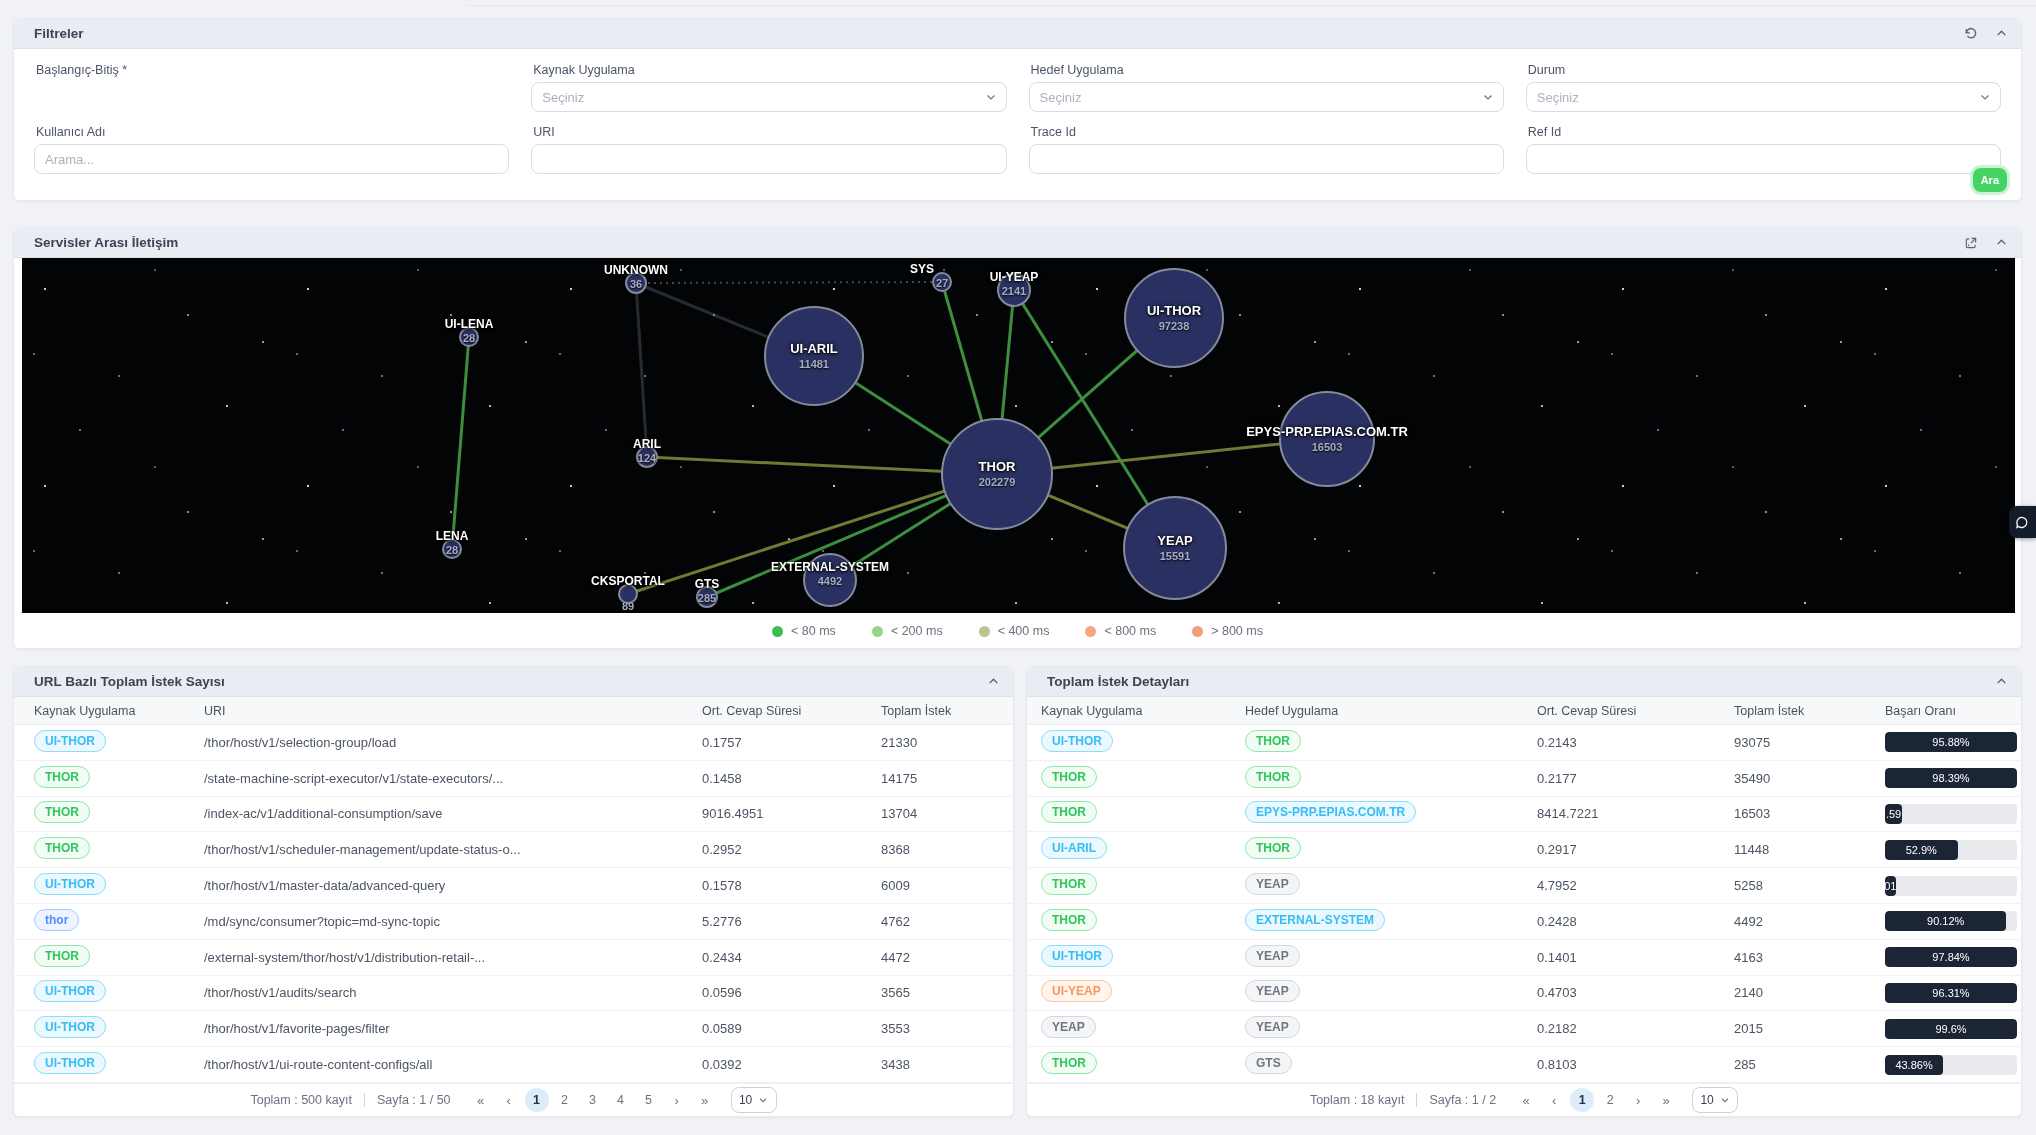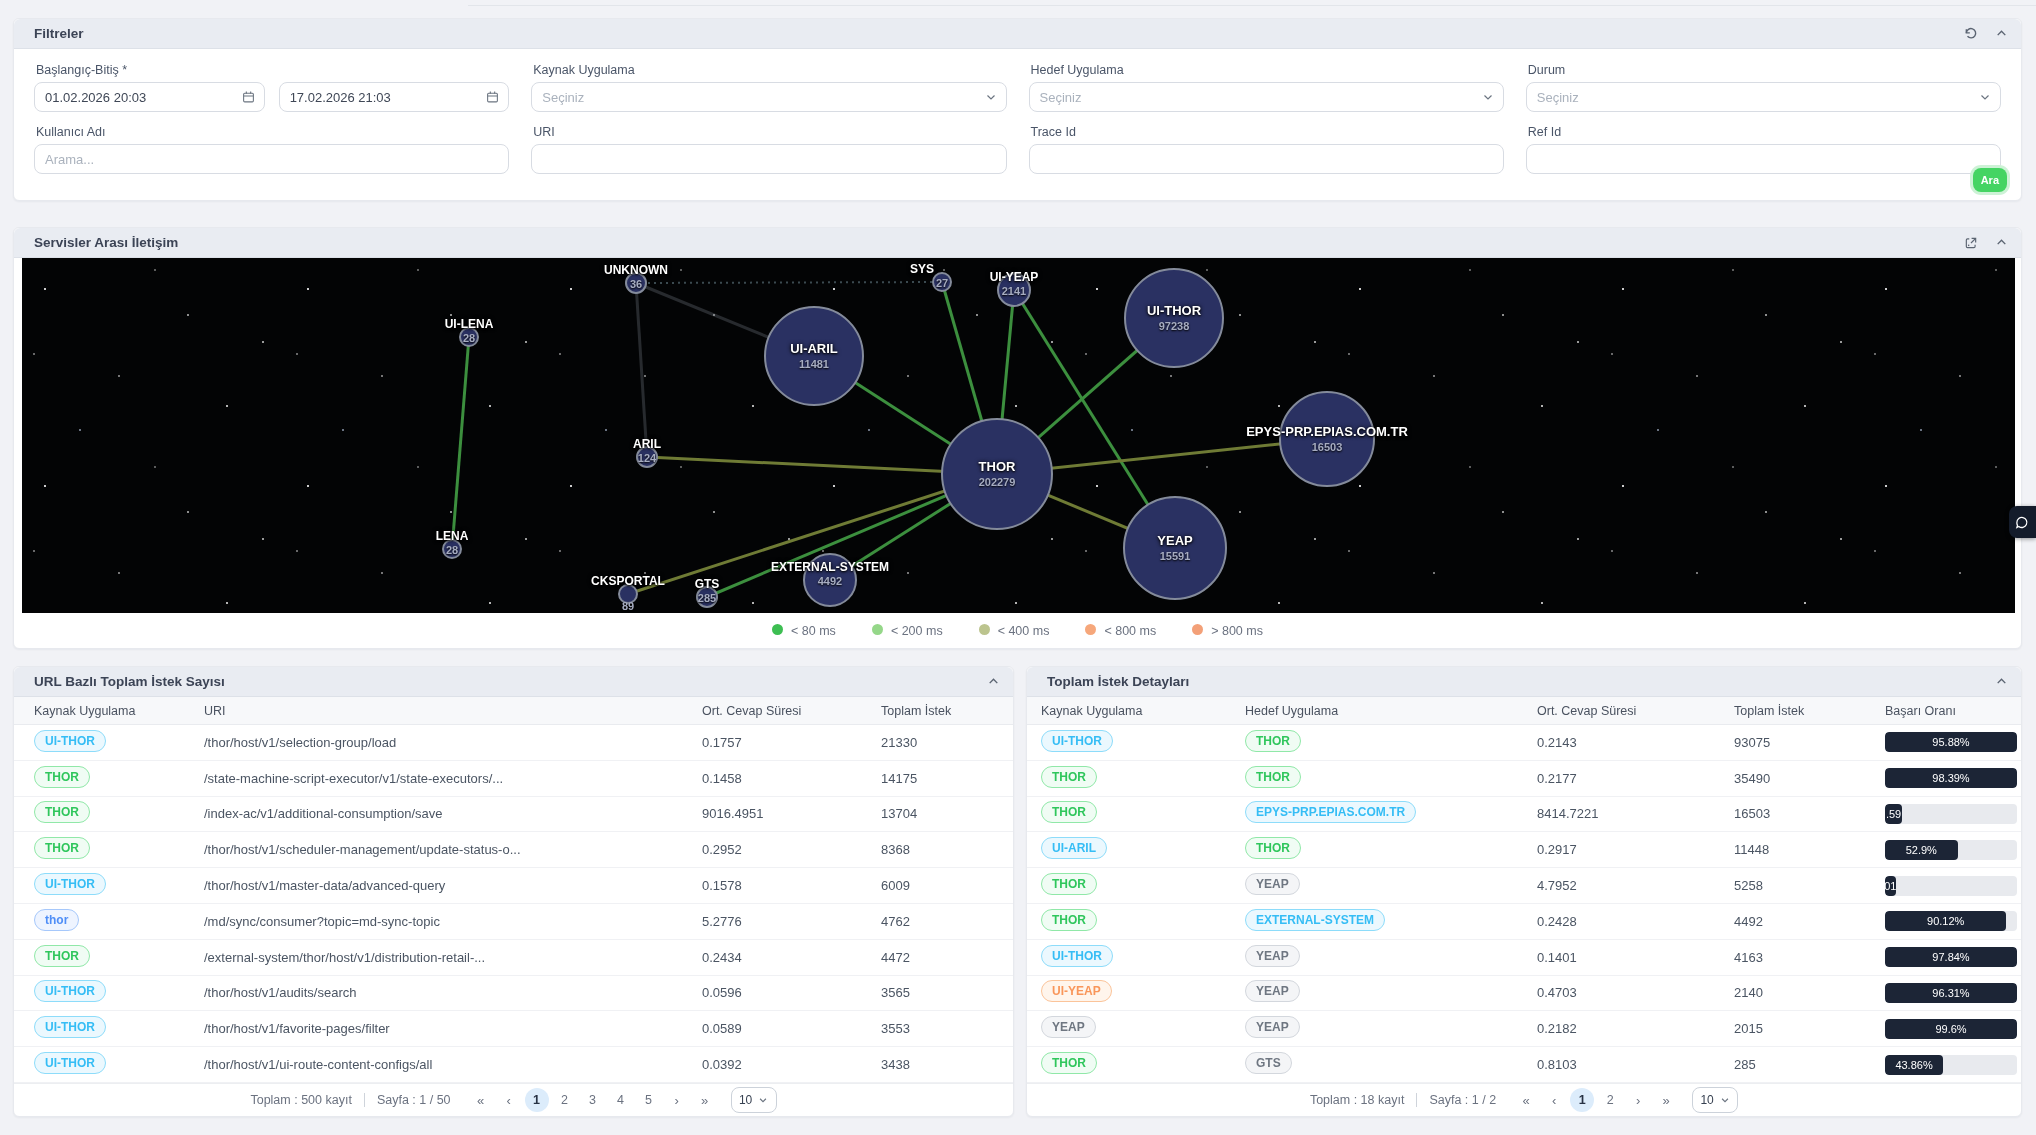--- a/index.html
+++ b/index.html
@@ -43,21 +43,21 @@
   .gcanvas svg{position:absolute;left:0;top:0}
   .edge.green{stroke:#3c8f3e;stroke-width:3}
   .edge.olive{stroke:#6f7b35;stroke-width:3}
   .edge.gray{stroke:#747b84;stroke-width:3;opacity:.32}
   .edge.dash{stroke:#5a7079;stroke-width:2;stroke-dasharray:2 4;opacity:.65}
   .gnode{position:absolute;border-radius:50%;background:#2a3162;border:2px solid #848b9b;cursor:pointer}
   .gname{position:absolute;width:260px;text-align:center;font-size:12px;font-weight:bold;color:#fff;text-shadow:0 1px 2px #000,0 0 4px #000;pointer-events:none}
   .gname.lg{font-size:13px}
   .gcount{position:absolute;width:260px;text-align:center;font-size:11px;font-weight:bold;color:#a6acc1;text-shadow:0 1px 2px #000;pointer-events:none}
   .glegend{height:36px;display:flex;align-items:center;justify-content:center;gap:36px;font-size:12.5px;color:#6b7280}
-  .lg-item{display:flex;align-items:flex-start;gap:8px}
+  .lg-item{display:flex;align-items:center;gap:8px}
   .lg-dot{width:11px;height:11px;border-radius:50%}
 
   
   .tcard .thead{height:28px;background:#f7f8fa;border-bottom:1px solid #e9ebef;display:grid;align-items:center;padding-left:20px;font-size:12.5px;color:#4a5260}
   .tbody .trow{display:grid;align-items:center;height:35.8px;border-bottom:1px solid #f0f1f4;padding-left:20px;font-size:13px;color:#4b5563}
   #ltable{left:13px;top:666px;width:1001px;height:451px}
   #rtable{left:1026px;top:666px;width:996px;height:451px}
   #ltable .thead,#ltable .trow{grid-template-columns:170px 498px 179px 1fr}
   #rtable .thead,#rtable .trow{grid-template-columns:204px 292px 197px 151px 1fr;padding-left:14px}
   .badge{display:inline-block;padding:3px 10px;border-radius:13px;font-size:12px;font-weight:bold;border:1px solid;max-width:190px;white-space:nowrap;overflow:hidden}
@@ -99,44 +99,20 @@
         <svg width="13" height="13" viewBox="0 0 24 24" fill="none" stroke="currentColor" stroke-width="2.6">
             <polyline points="5 15 12 8 19 15"></polyline>
           </svg>
       </span>
     </span>
   </div>
   <div class="fbody">
     <div class="frow">
       <div>
         <div class="flabel">Başlangıç-Bitiş *</div>
-        <div class="dates">
-          <div class="finput">
-            <input value="01.02.2026 20:03" style="">
-            <span class="ficon">
-              <svg width="13" height="13" viewBox="0 0 24 24" fill="none" stroke="currentColor" stroke-width="2">
-                  <rect x="3" y="5" width="18" height="16" rx="2"></rect>
-                  <line x1="3" y1="10" x2="21" y2="10"></line>
-                  <line x1="8" y1="2" x2="8" y2="6"></line>
-                  <line x1="16" y1="2" x2="16" y2="6"></line>
-                </svg>
-            </span>
-          </div>
-          <div class="finput">
-            <input value="17.02.2026 21:03" style="">
-            <span class="ficon">
-              <svg width="13" height="13" viewBox="0 0 24 24" fill="none" stroke="currentColor" stroke-width="2">
-                  <rect x="3" y="5" width="18" height="16" rx="2"></rect>
-                  <line x1="3" y1="10" x2="21" y2="10"></line>
-                  <line x1="8" y1="2" x2="8" y2="6"></line>
-                  <line x1="16" y1="2" x2="16" y2="6"></line>
-                </svg>
-            </span>
-          </div>
-        </div>
       </div>
       <div>
         <div class="flabel">Kaynak Uygulama</div>
         <div class="finput fselect">
           <span class="ph">Seçiniz</span>
           <span class="ficon">
             <svg width="12" height="12" viewBox="0 0 24 24" fill="none" stroke="currentColor" stroke-width="2.4">
                 <polyline points="5 9 12 16 19 9"></polyline>
               </svg>
           </span>

